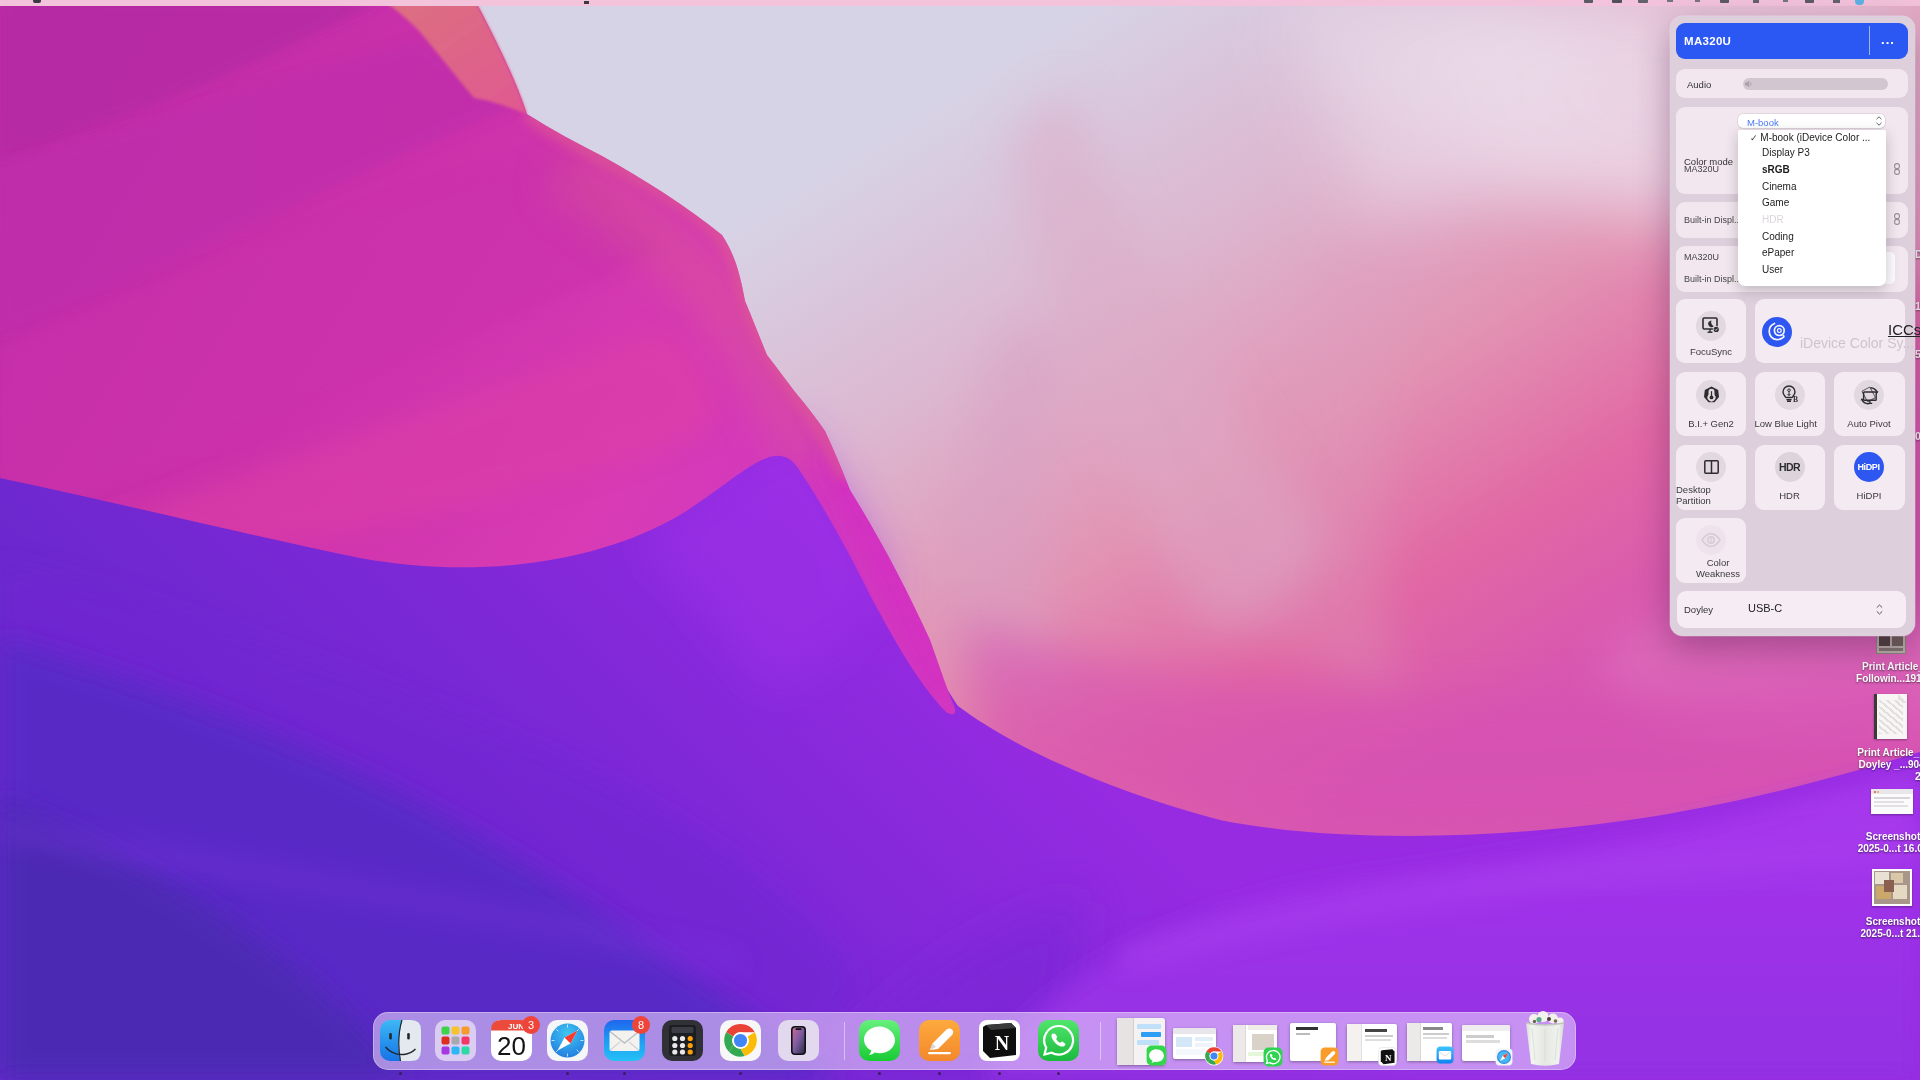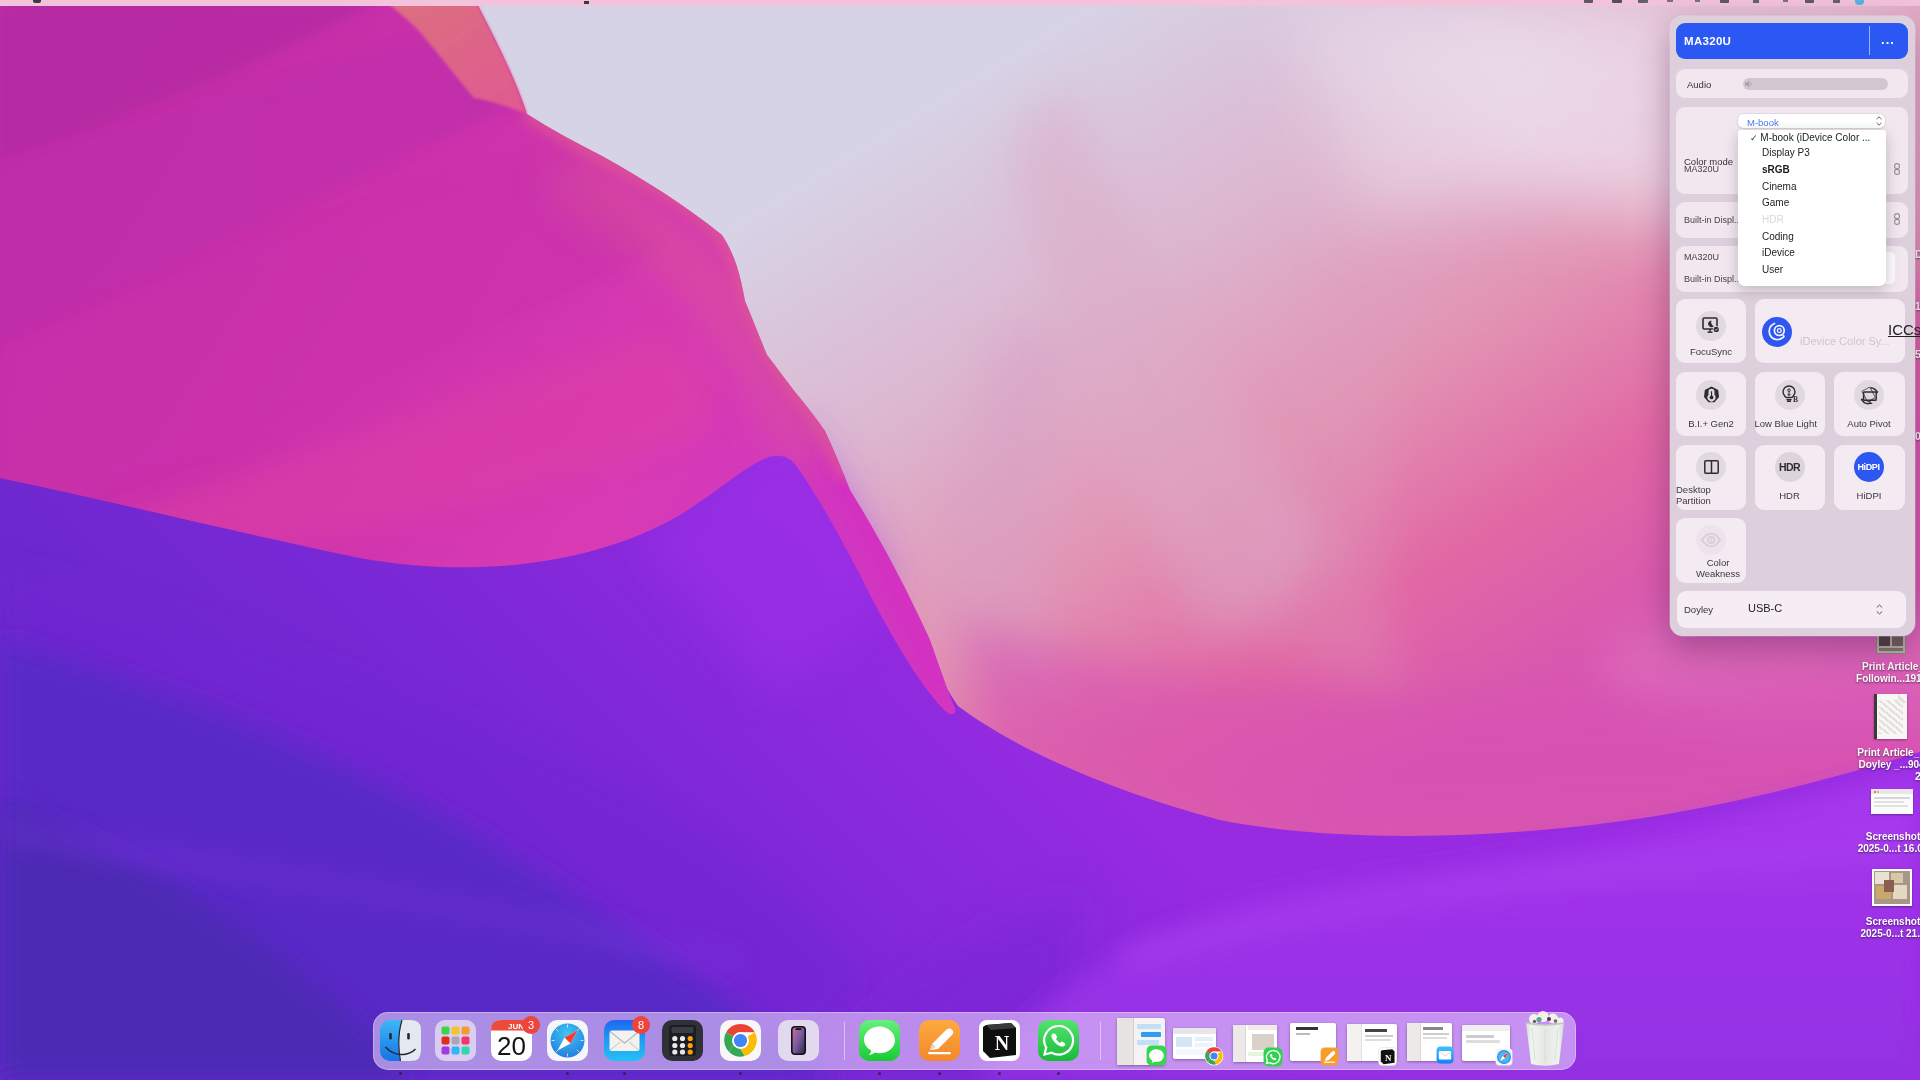--- a/index.html
+++ b/index.html
@@ -542,21 +542,21 @@
 
 <div class="abs" style="left:1738px;top:130px;width:148px;height:156px;background:#fff;border-radius:2px 2px 7px 7px;box-shadow:0 4px 14px rgba(0,0,0,0.22);"></div>
 <div class="abs" style="left:1750px;top:130px;width:136px;height:156px;font-size:10px;color:#1c1c1c;">
   <div style="height:17.2px;padding-top:1.5px;"><span style="font-size:9px;color:#333;">✓</span> M-book (iDevice Color ...</div>
   <div style="height:16.7px;padding-left:12px;">Display P3</div>
   <div style="height:16.7px;padding-left:12px;font-weight:bold;">sRGB</div>
   <div style="height:16.7px;padding-left:12px;">Cinema</div>
   <div style="height:16.7px;padding-left:12px;">Game</div>
   <div style="height:16.7px;padding-left:12px;color:#dcd6dc;">HDR</div>
   <div style="height:16.7px;padding-left:12px;">Coding</div>
-  <div style="height:16.7px;padding-left:12px;">iDevice</div>
+  <div style="height:16.7px;padding-left:12px;">ePaper</div>
   <div style="height:16.7px;padding-left:12px;">User</div>
 </div>
 
 <div class="abs" style="left:1676px;top:299px;width:70px;height:64px;background:#f4eaf2;border-radius:9px;"></div>
 <div class="abs" style="left:1755px;top:299px;width:150px;height:64px;background:#f4eaf2;border-radius:9px;"></div>
 
 <div class="abs" style="left:1696px;top:311px;width:30px;height:30px;background:#e2d8e0;border-radius:50%;"></div>
 <svg class="abs" style="left:1702px;top:317px" width="19" height="18" viewBox="0 0 19 18">
   <rect x="1" y="1" width="14" height="11" rx="1.2" fill="none" stroke="#2d2d2d" stroke-width="1.6"></rect>
   <path d="M9.5,3.4 a3.4,3.4 0 1 0 2.4,5.8 a4.3,4.3 0 0 1 -2.4,-5.8 Z" fill="#2d2d2d"></path>
@@ -568,21 +568,21 @@
 </svg>
 <div class="abs" style="left:1676px;top:346px;width:70px;text-align:center;font-size:9.5px;color:#3a3a3a;">FocuSync</div>
 
 <div class="abs" style="left:1762px;top:317px;width:30px;height:30px;background:#2e56f0;border-radius:50%;"></div>
 <svg class="abs" style="left:1762px;top:317px" width="30" height="30" viewBox="0 0 30 30">
   <path d="M12.5,6.5 C9.2,7.8 7.2,10.8 7.2,14.3 C7.2,18.9 10.5,22.3 14.7,22.6 C16.6,22.7 18.4,22.2 19.9,21.2 L21.5,20.1 C22.1,19.7 22.0,19.0 21.4,18.6" fill="none" stroke="#f4f7ff" stroke-width="1.7" stroke-linecap="round"></path>
   <circle cx="17.3" cy="13.6" r="4.9" fill="none" stroke="#f4f7ff" stroke-width="1.7"></circle>
   <circle cx="17.3" cy="13.6" r="1.9" fill="none" stroke="#f4f7ff" stroke-width="1.2"></circle>
 </svg>
 <div class="abs" style="left:1888px;top:321px;font-size:15px;color:#222;text-decoration:underline;">ICCsync</div>
-<div class="abs" style="left:1800px;top:334.5px;font-size:11px;color:#cdc5cc;">iDevice Color Sy...</div>
+<div class="abs" style="left:1800px;top:334.5px;font-size:14px;color:#cdc5cc;">iDevice Color Sy...</div>
 
 <div class="abs" style="left:1676px;top:371.5px;width:70px;height:64px;background:#f4eaf2;border-radius:9px;"></div>
 <div class="abs" style="left:1754.5px;top:371.5px;width:70px;height:64px;background:#f4eaf2;border-radius:9px;"></div>
 <div class="abs" style="left:1833.5px;top:371.5px;width:71px;height:64px;background:#f4eaf2;border-radius:9px;"></div>
 
 <div class="abs" style="left:1696px;top:380px;width:30px;height:30px;background:#e2d8e0;border-radius:50%;"></div>
 <svg class="abs" style="left:1703px;top:386px" width="17" height="18" viewBox="0 0 17 18">
   <path d="M8.5,0.6 L15.2,4.1 L16,11 L11.5,16.2 L5.5,16.2 L1,11 L1.8,4.1 Z M8.5,2.8 a3,3 0 0 0 -3,3 l0,3 a4,4 0 1 0 6,0 l0,-3 a3,3 0 0 0 -3,-3 Z" fill="#2d2d2d" fill-rule="evenodd"></path>
   <circle cx="8.5" cy="11.4" r="1.9" fill="#2d2d2d"></circle>
   <rect x="7.9" y="5.2" width="1.2" height="5.4" fill="#2d2d2d"></rect>

